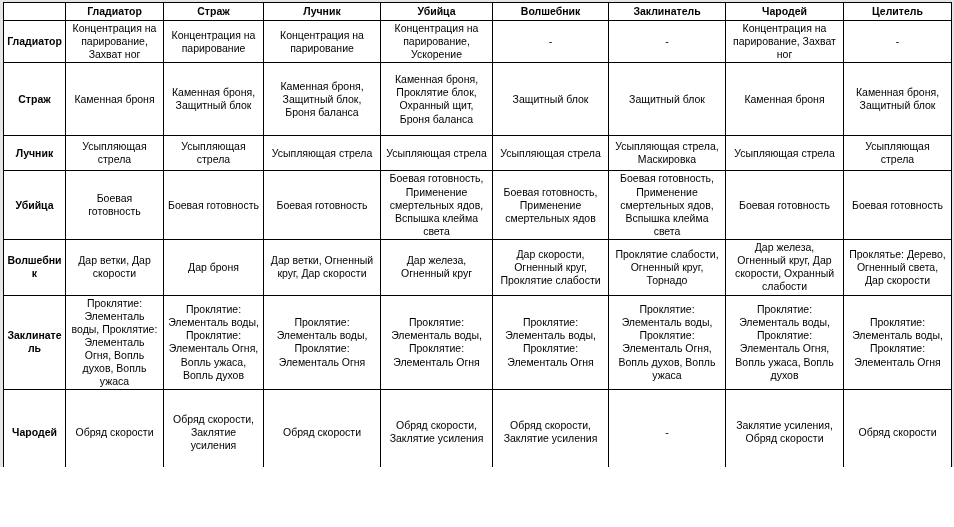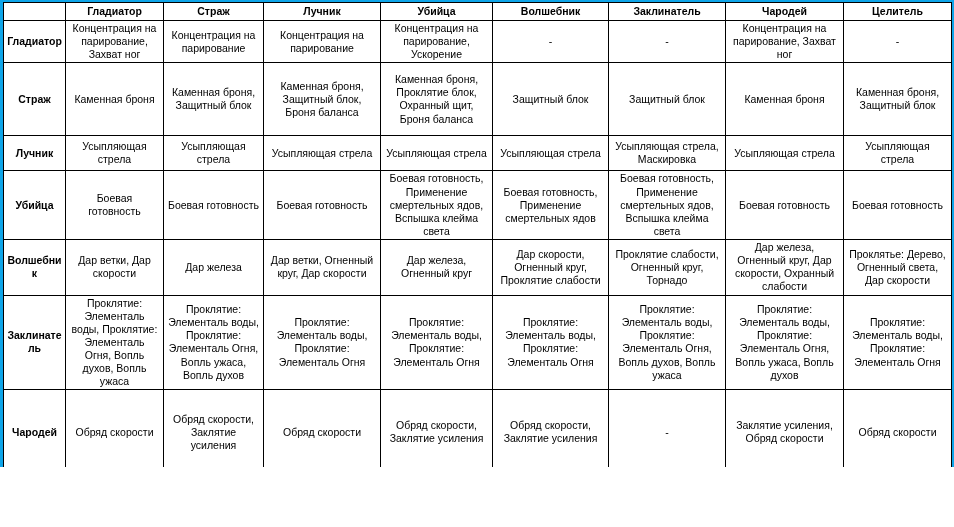--- a/index.html
+++ b/index.html
@@ -6,21 +6,21 @@
     margin: 0;
     padding: 0;
     background: #ffffff;
     font-family: "Liberation Sans", "DejaVu Sans", sans-serif;
     color: #000000;
   }
   .page {
     width: 954px;
     height: 467px;
     overflow: hidden;
-    background: #0ea5e9;
+    background: #e5e5e5;
   }
   table.matchup {
     border-collapse: collapse;
     table-layout: fixed;
     margin: 2px 0 0 3px;
     width: 948px;
     background: #ffffff;
   }
   table.matchup th,
   table.matchup td {
@@ -115,21 +115,21 @@
           <td>Боевая готовность</td>
           <td>Боевая готовность, Применение смертельных ядов, Вспышка клейма света</td>
           <td>Боевая готовность, Применение смертельных ядов</td>
           <td>Боевая готовность, Применение смертельных ядов, Вспышка клейма света</td>
           <td>Боевая готовность</td>
           <td>Боевая готовность</td>
         </tr>
         <tr style="height: 53px;">
           <th class="row-label">Волшебник</th>
           <td>Дар ветки, Дар скорости</td>
-          <td>Дар железа</td>
+          <td>Дар броня</td>
           <td>Дар ветки, Огненный круг, Дар скорости</td>
           <td>Дар железа, Огненный круг</td>
           <td>Дар скорости, Огненный круг, Проклятие слабости</td>
           <td>Проклятие слабости, Огненный круг, Торнадо</td>
           <td>Дар железа, Огненный круг, Дар скорости, Охранный слабости</td>
           <td>Проклятье: Дерево, Огненный света, Дар скорости</td>
         </tr>
         <tr style="height: 88px;">
           <th class="row-label">Заклинатель</th>
           <td>Проклятие: Элементаль воды, Проклятие: Элементаль Огня, Вопль духов, Вопль ужаса</td>

